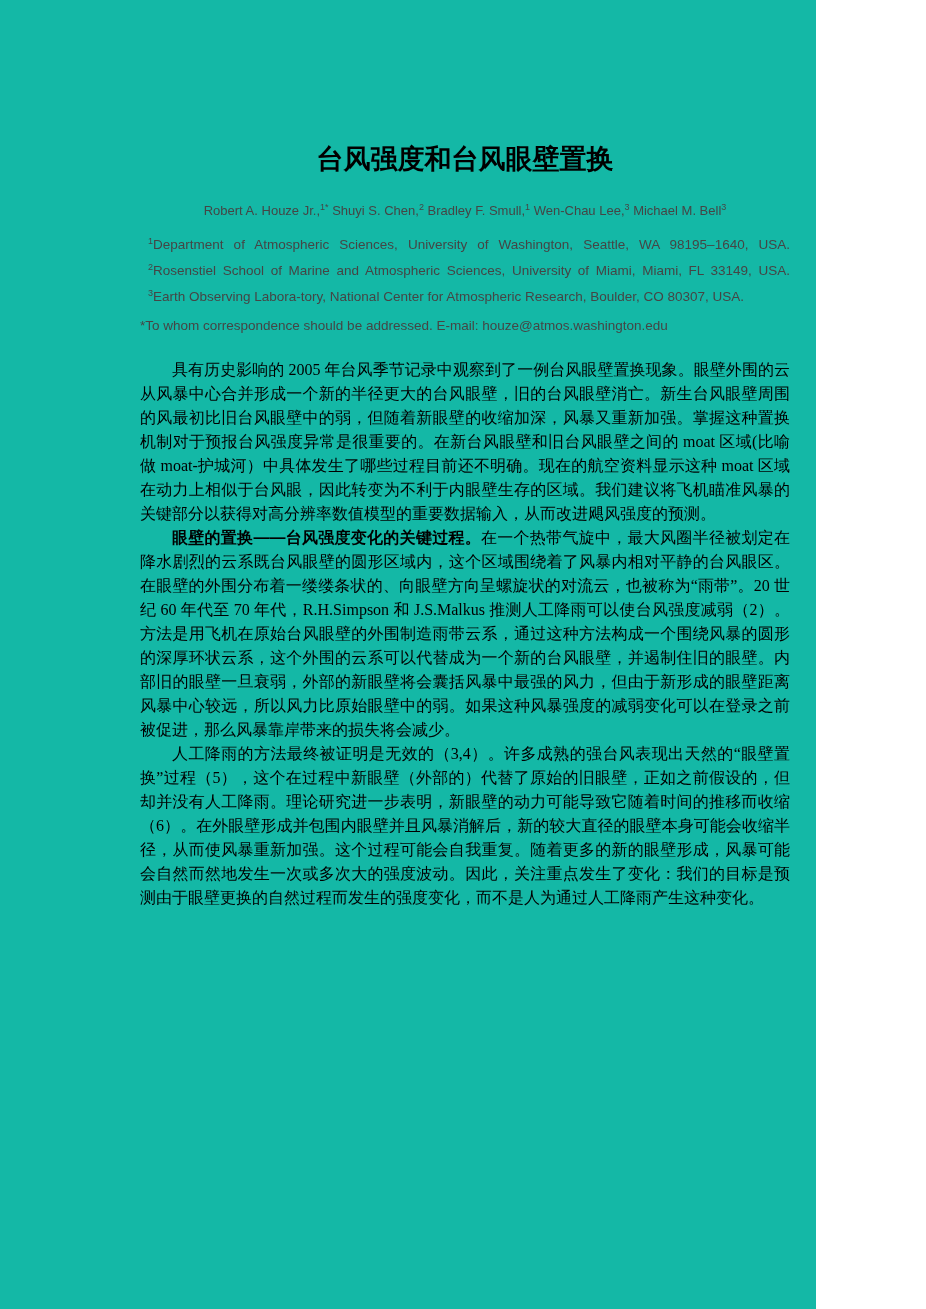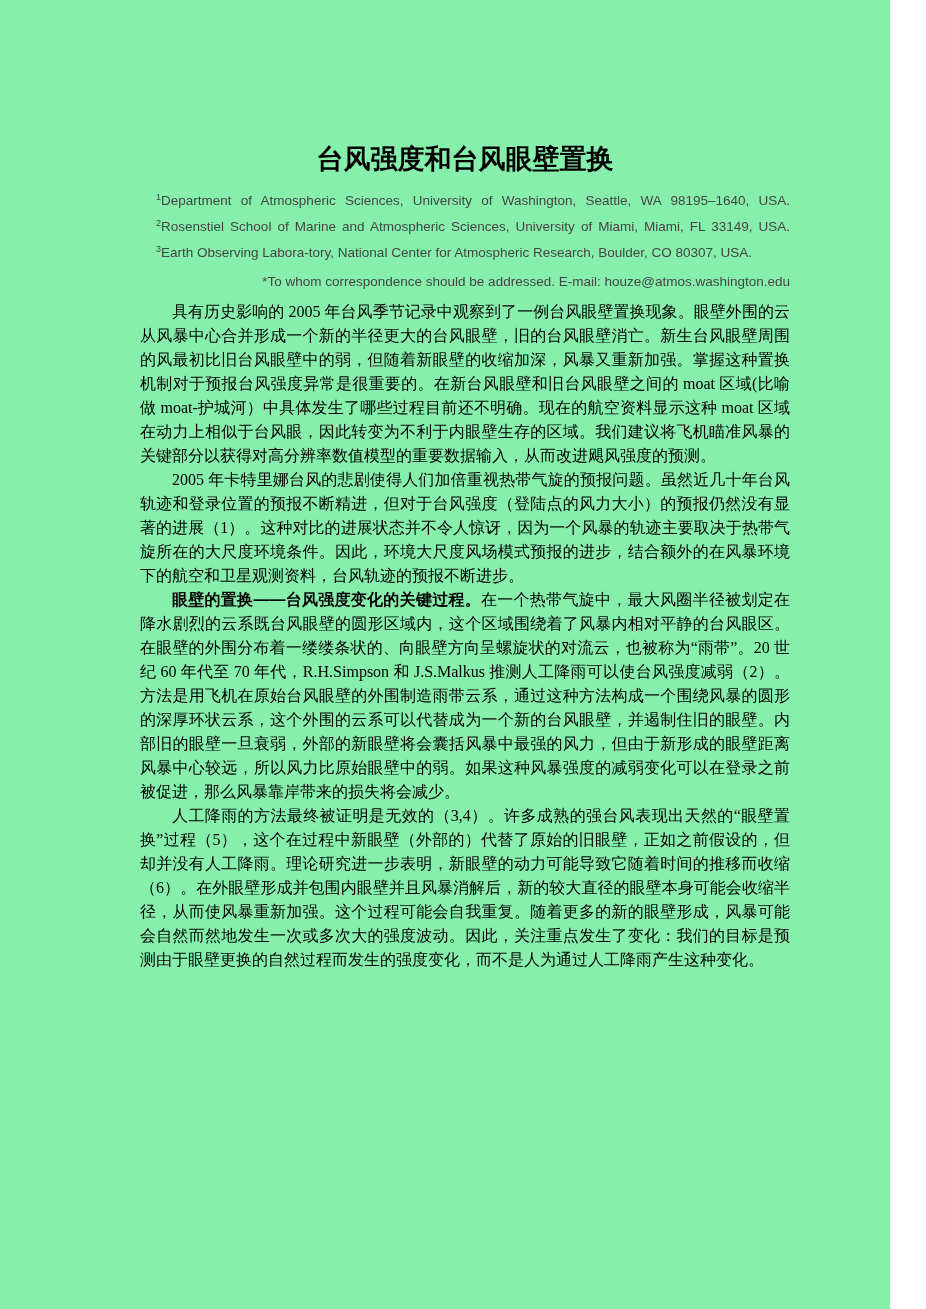--- a/index.html
+++ b/index.html
@@ -2,23 +2,23 @@
 <html lang="zh"><head>
 <meta charset="utf-8">
 <style>
   html, body {
     margin: 0;
     padding: 0;
     background: #ffffff;
   }
   .page {
     position: relative;
-    width: 890px;
+    width: 816px;
     height: 1309px;
-    background: #86efac;
+    background: #14b8a6;
     overflow: hidden;
   }
   .content {
     position: absolute;
     left: 140px;
     top: 0;
     width: 650px;
   }
   .doc-title {
     margin: 142px 0 0 0;
@@ -35,41 +35,41 @@
     font-size: 13px;
     line-height: 18px;
     color: #454545;
     text-align: center;
   }
   .author-line sup {
     font-size: 9px;
     line-height: 0;
   }
   .affiliations {
-    margin: 12px 0 0 16px;
+    margin: 12px 0 0 8px;
     font-family: "Liberation Sans", sans-serif;
     font-size: 13.5px;
     line-height: 26px;
     color: #454545;
     text-align: justify;
   }
   .affiliations sup {
     font-size: 9px;
     line-height: 0;
   }
   .correspondence {
     margin: 3px 0 0 0;
     font-family: "Liberation Sans", sans-serif;
     font-size: 13.5px;
     line-height: 26px;
     color: #454545;
-    text-align: right;
+    text-align: left;
   }
   .body-text {
-    margin-top: 5px;
+    margin-top: 19px;
     font-family: "Liberation Serif", serif;
     font-size: 16px;
     line-height: 24px;
     color: #000000;
     text-align: justify;
   }
   .body-text p {
     margin: 0;
     text-indent: 32px;
   }
@@ -79,26 +79,26 @@
   }
 </style>
 </head>
 <body>
 
 <div class="page">
   <div class="content">
 
     <h1 class="doc-title">台风强度和台风眼壁置换</h1>
 
+    <p class="author-line"><span>Robert A. Houze Jr.,</span><sup>1*</sup><span> Shuyi S. Chen,</span><sup>2</sup><span> Bradley F. Smull,</span><sup>1</sup><span> Wen-Chau Lee,</span><sup>3</sup><span> Michael M. Bell</span><sup>3</sup></p>
 
     <p class="affiliations"><sup>1</sup><span>Department of Atmospheric Sciences, University of Washington, Seattle, WA 98195–1640, USA. </span><sup>2</sup><span>Rosenstiel School of Marine and Atmospheric Sciences, University of Miami, Miami, FL 33149, USA. </span><sup>3</sup><span>Earth Observing Labora-tory, National Center for Atmospheric Research, Boulder, CO 80307, USA.</span></p>
 
     <p class="correspondence">*To whom correspondence should be addressed. E-mail: houze@atmos.washington.edu</p>
 
     <div class="body-text">
       <p><b class="section-lead"></b><span>具有历史影响的 2005 年台风季节记录中观察到了一例台风眼壁置换现象。眼壁外围的云从风暴中心合并形成一个新的半径更大的台风眼壁，旧的台风眼壁消亡。新生台风眼壁周围的风最初比旧台风眼壁中的弱，但随着新眼壁的收缩加深，风暴又重新加强。掌握这种置换机制对于预报台风强度异常是很重要的。在新台风眼壁和旧台风眼壁之间的 moat 区域(比喻做 moat-护城河）中具体发生了哪些过程目前还不明确。现在的航空资料显示这种 moat 区域在动力上相似于台风眼，因此转变为不利于内眼壁生存的区域。我们建议将飞机瞄准风暴的关键部分以获得对高分辨率数值模型的重要数据输入，从而改进飓风强度的预测。</span></p>
-      <p><b class="section-lead"></b><span>2005 年卡特里娜台风的悲剧使得人们加倍重视热带气旋的预报问题。虽然近几十年台风轨迹和登录位置的预报不断精进，但对于台风强度（登陆点的风力大小）的预报仍然没有显著的进展（1）。这种对比的进展状态并不令人惊讶，因为一个风暴的轨迹主要取决于热带气旋所在的大尺度环境条件。因此，环境大尺度风场模式预报的进步，结合额外的在风暴环境下的航空和卫星观测资料，台风轨迹的预报不断进步。</span></p>
       <p><b class="section-lead">眼壁的置换——台风强度变化的关键过程。</b><span>在一个热带气旋中，最大风圈半径被划定在降水剧烈的云系既台风眼壁的圆形区域内，这个区域围绕着了风暴内相对平静的台风眼区。在眼壁的外围分布着一缕缕条状的、向眼壁方向呈螺旋状的对流云，也被称为“雨带”。20 世纪 60 年代至 70 年代，R.H.Simpson 和 J.S.Malkus 推测人工降雨可以使台风强度减弱（2）。方法是用飞机在原始台风眼壁的外围制造雨带云系，通过这种方法构成一个围绕风暴的圆形的深厚环状云系，这个外围的云系可以代替成为一个新的台风眼壁，并遏制住旧的眼壁。内部旧的眼壁一旦衰弱，外部的新眼壁将会囊括风暴中最强的风力，但由于新形成的眼壁距离风暴中心较远，所以风力比原始眼壁中的弱。如果这种风暴强度的减弱变化可以在登录之前被促进，那么风暴靠岸带来的损失将会减少。</span></p>
       <p><b class="section-lead"></b><span>人工降雨的方法最终被证明是无效的（3,4）。许多成熟的强台风表现出天然的“眼壁置换”过程（5），这个在过程中新眼壁（外部的）代替了原始的旧眼壁，正如之前假设的，但却并没有人工降雨。理论研究进一步表明，新眼壁的动力可能导致它随着时间的推移而收缩（6）。在外眼壁形成并包围内眼壁并且风暴消解后，新的较大直径的眼壁本身可能会收缩半径，从而使风暴重新加强。这个过程可能会自我重复。随着更多的新的眼壁形成，风暴可能会自然而然地发生一次或多次大的强度波动。因此，关注重点发生了变化：我们的目标是预测由于眼壁更换的自然过程而发生的强度变化，而不是人为通过人工降雨产生这种变化。</span></p>
     </div>
 
   </div>
 </div>
 
 </body></html>

